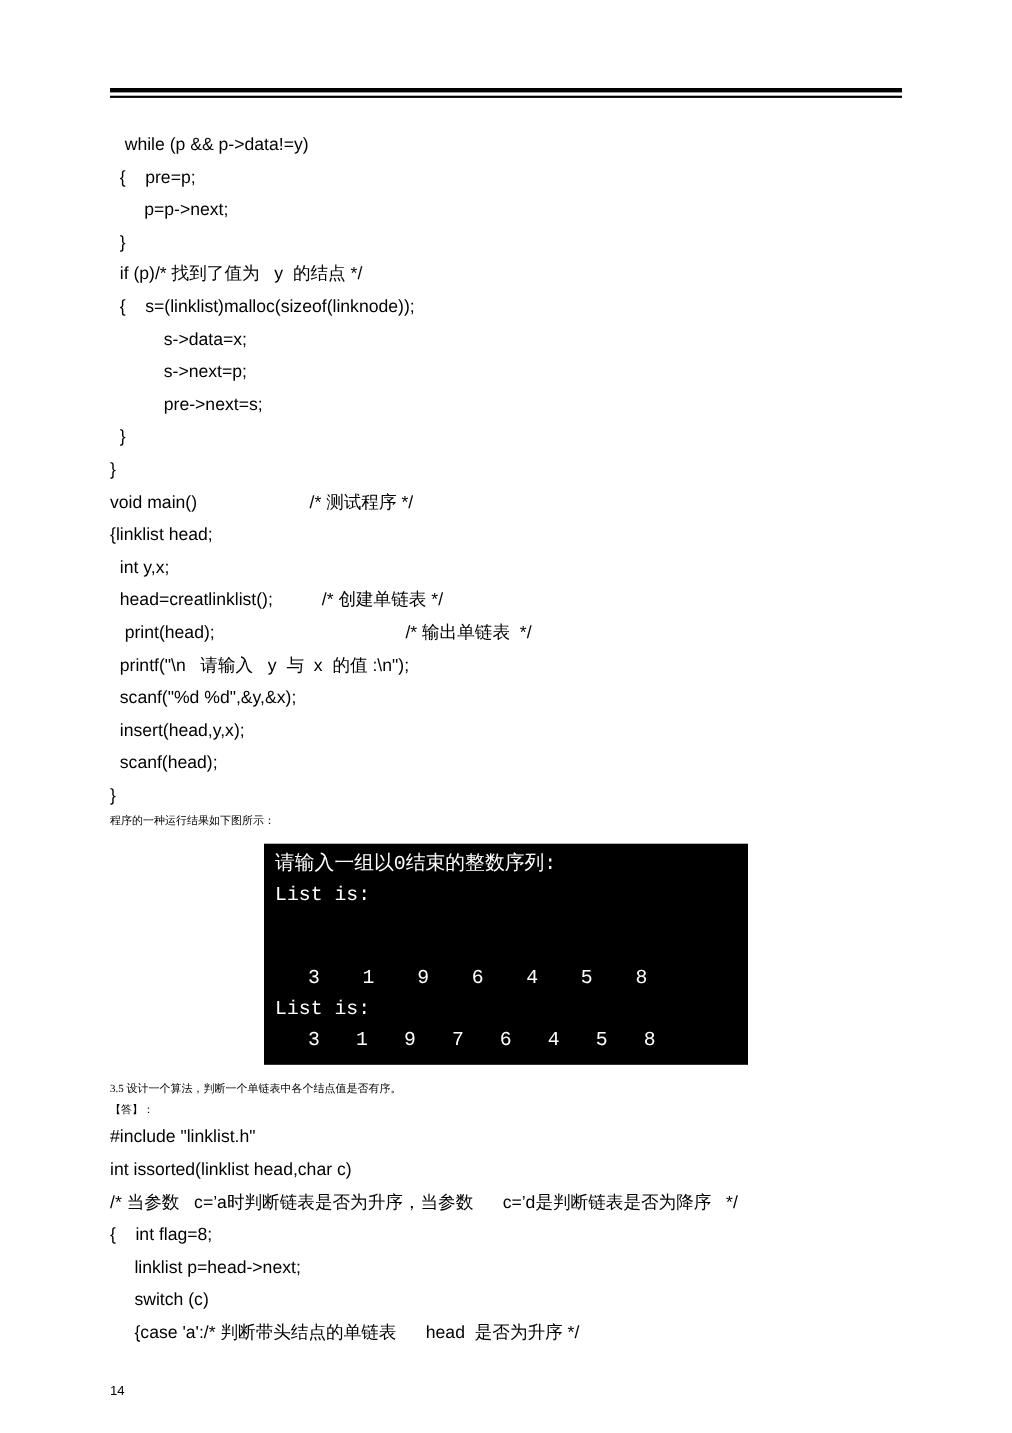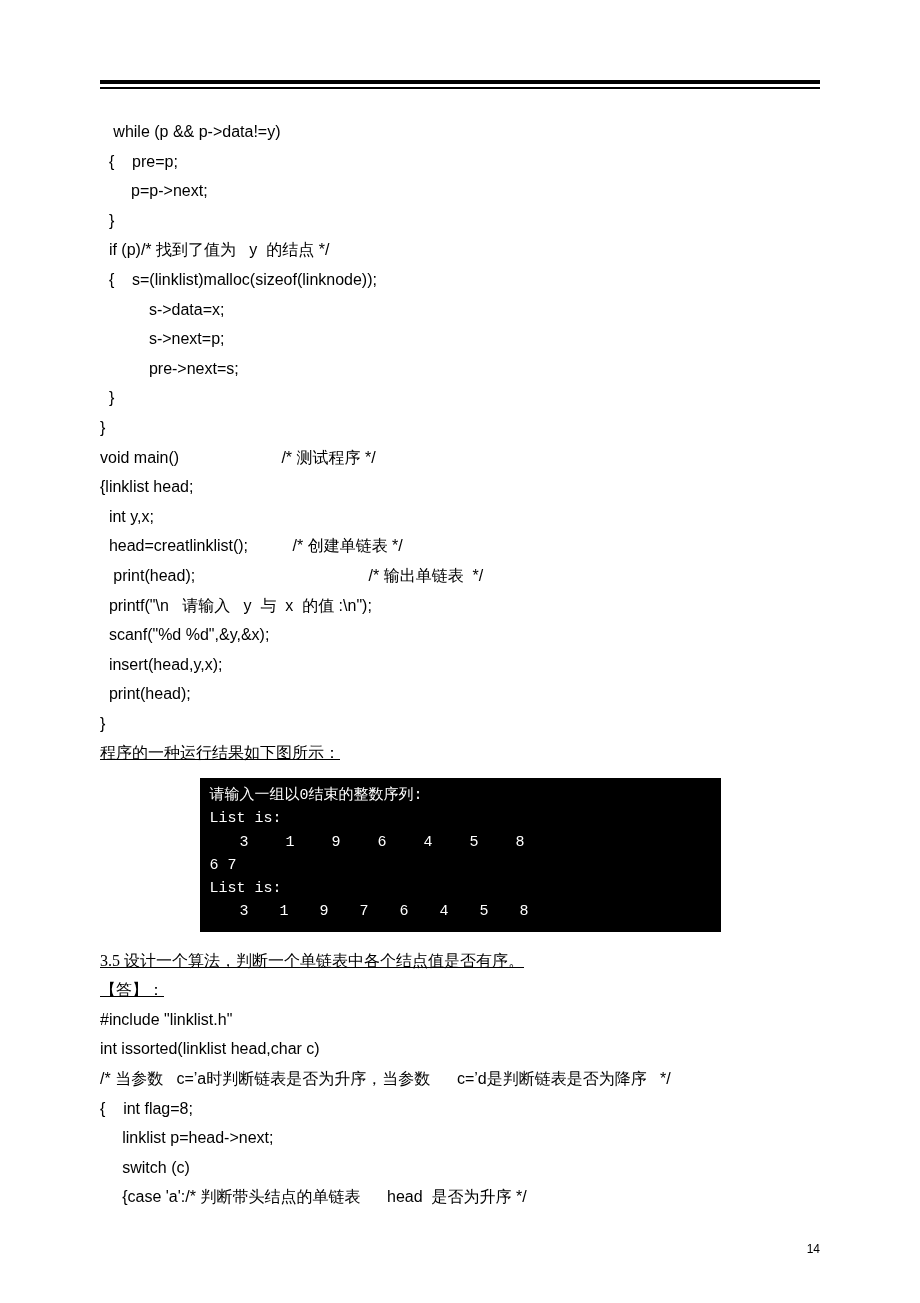--- a/index.html
+++ b/index.html
@@ -21,40 +21,38 @@
     font-family: Arial, "SimSun", sans-serif;
     font-size: 16px;
     line-height: 1.85;
     white-space: pre;
   }
   .cn {
     font-family: Liberation Sans, sans-serif;
   }
   .desc {
     font-family: "SimSun", "宋体", serif;
-    font-size: 16px;
+    font-size: 10px;
     line-height: 1.85;
-    text-decoration: underline;
   }
   .console {
     background: #000;
     color: #fff;
     font-family: "SimSun", "Courier New", monospace;
-    font-size: 15px;
-    width: 521px;
+    font-size: 18px;
+    width: 440px;
     margin: 10px auto 14px auto;
     padding: 6px 10px 8px 10px;
     line-height: 1.55;
   }
   .console .row { white-space: pre; }
   .console .nums { letter-spacing: 0; }
-  .console .spaced { word-spacing: 28px; padding-left: 30px; }
+  .console .spaced { word-spacing: 28px; padding-left: 30px; margin-top: 48px; }
   .console .spaced2 { word-spacing: 22px; padding-left: 30px; }
   .page-num {
-    text-align: right;
     font-family: Arial, sans-serif;
     font-size: 12px;
     margin-top: 30px;
   }
 </style>
 </head>
 <body>
 
 <div class="hr-top"></div>
 
@@ -70,31 +68,30 @@
 <span>  }</span>
 <span>}</span>
 <span><span>void main()                       /* </span><span class="cn">测试程序</span><span> */</span></span>
 <span>{linklist head;</span>
 <span>  int y,x;</span>
 <span><span>  head=creatlinklist();          /* </span><span class="cn">创建单链表</span><span> */</span></span>
 <span><span>   print(head);                                       /* </span><span class="cn">输出单链表</span><span>  */</span></span>
 <span><span>  printf("\n   </span><span class="cn">请输入</span><span>   y  </span><span class="cn">与</span><span>  x  </span><span class="cn">的值</span><span> :\n");</span></span>
 <span>  scanf("%d %d",&amp;y,&amp;x);</span>
 <span>  insert(head,y,x);</span>
-<span>  print(head);</span>
+<span>  scanf(head);</span>
 <span>}</span></div>
 
 <div class="desc">程序的一种运行结果如下图所示：</div>
 
 <div class="console">
   <div class="row">请输入一组以0结束的整数序列:</div>
   <div class="row">List is:</div>
   <div class="row spaced">3 1 9 6 4 5 8</div>
   <div class="row"></div>
-  <div class="row nums">6 7</div>
   <div class="row">List is:</div>
   <div class="row spaced2">3 1 9 7 6 4 5 8</div>
 </div>
 
 <div class="desc">3.5  设计一个算法，判断一个单链表中各个结点值是否有序。</div>
 <div class="desc">【答】：</div>
 
 <div class="code-block"><span>#include "linklist.h"</span>
 <span>int issorted(linklist head,char c)</span>
 <span><span>/* </span><span class="cn">当参数</span><span>   c=’a时</span><span class="cn">判断链表是否为升序，当参数</span><span>      c=’d是</span><span class="cn">判断链表是否为降序</span><span>   */</span></span>

